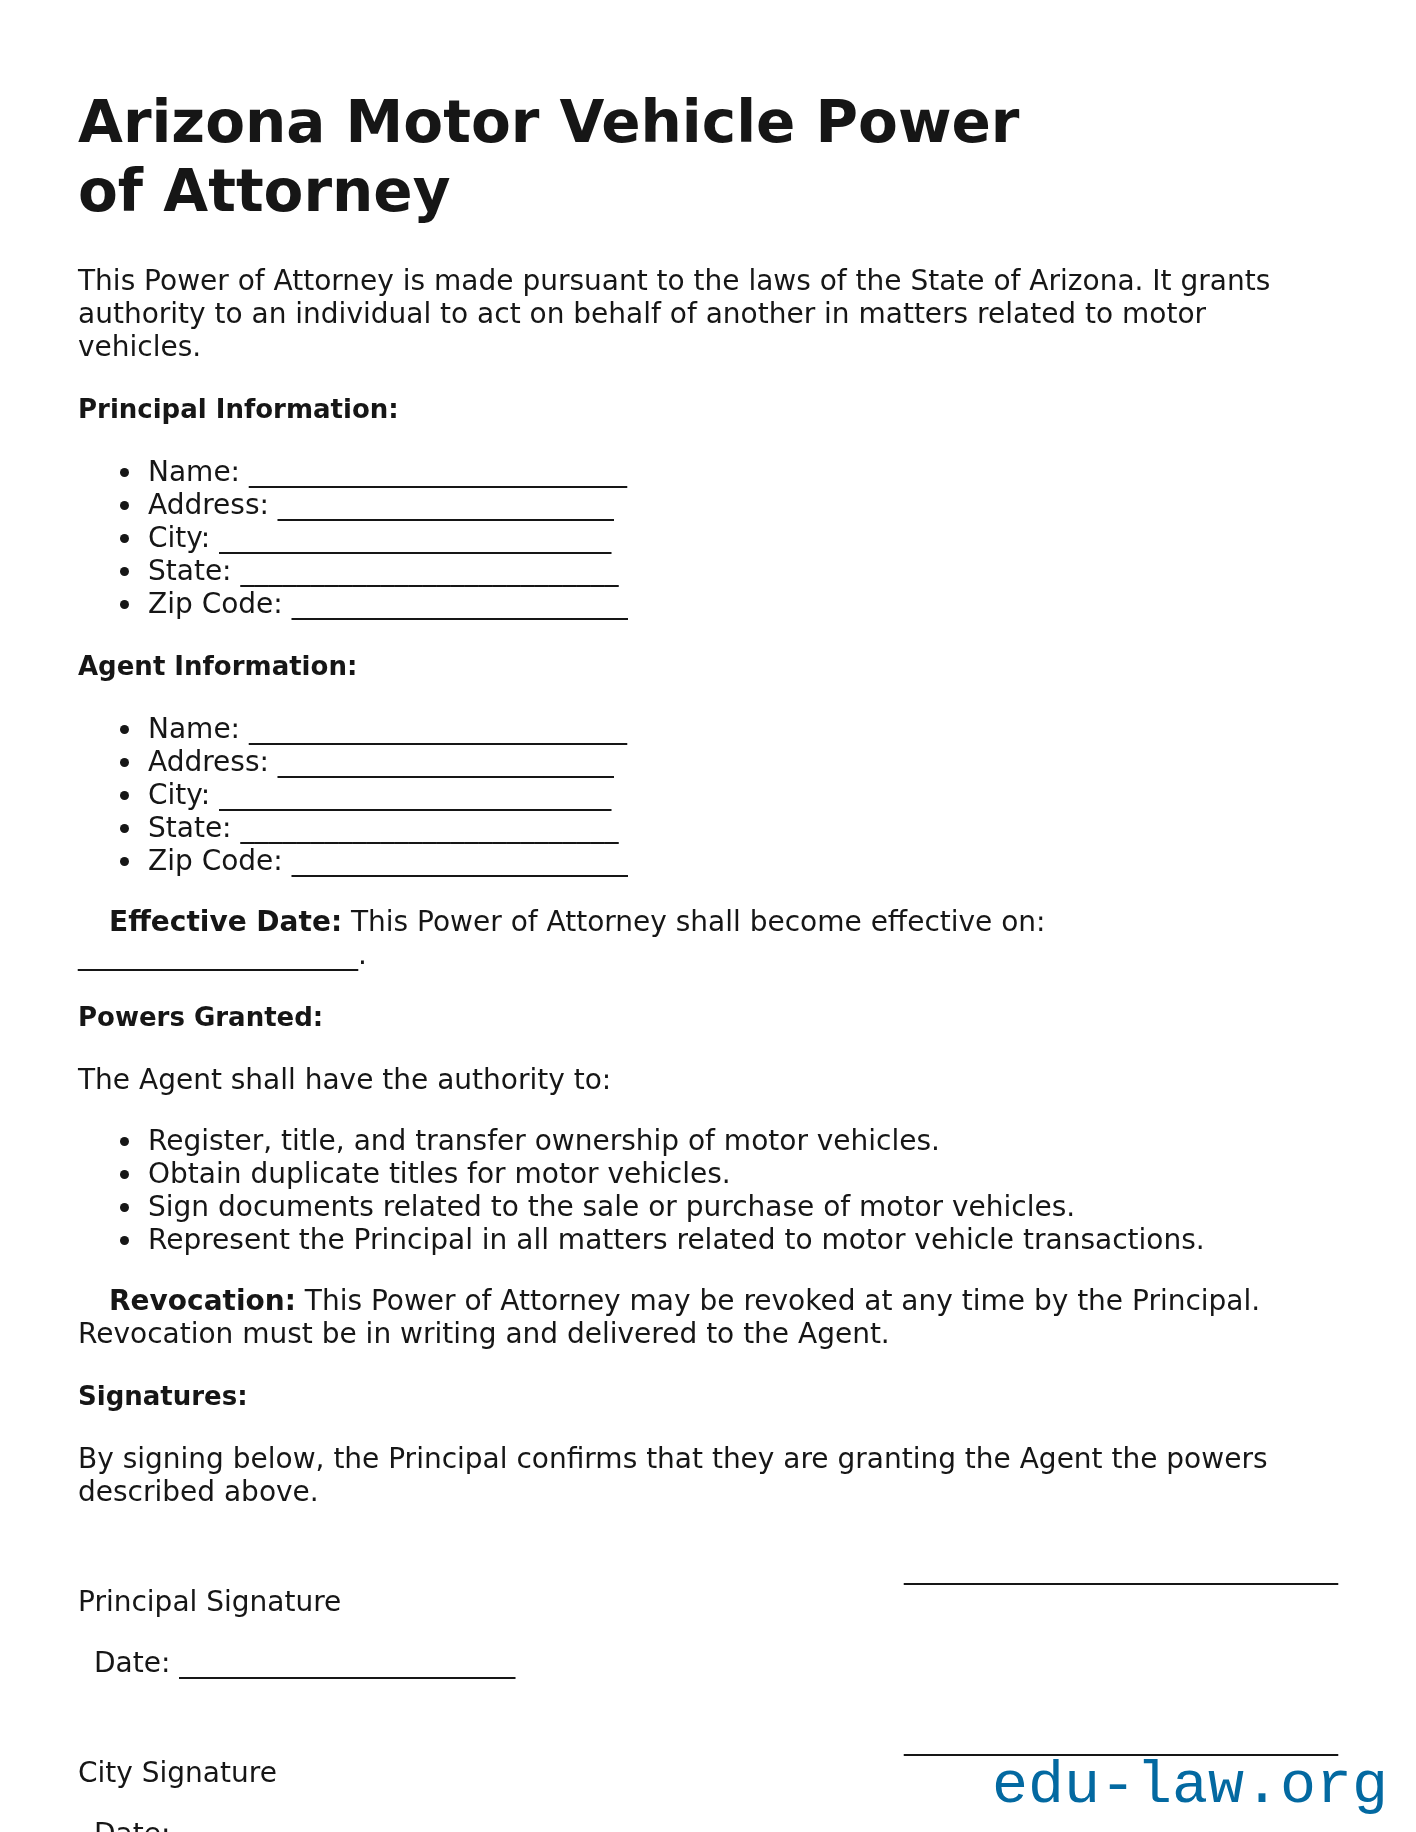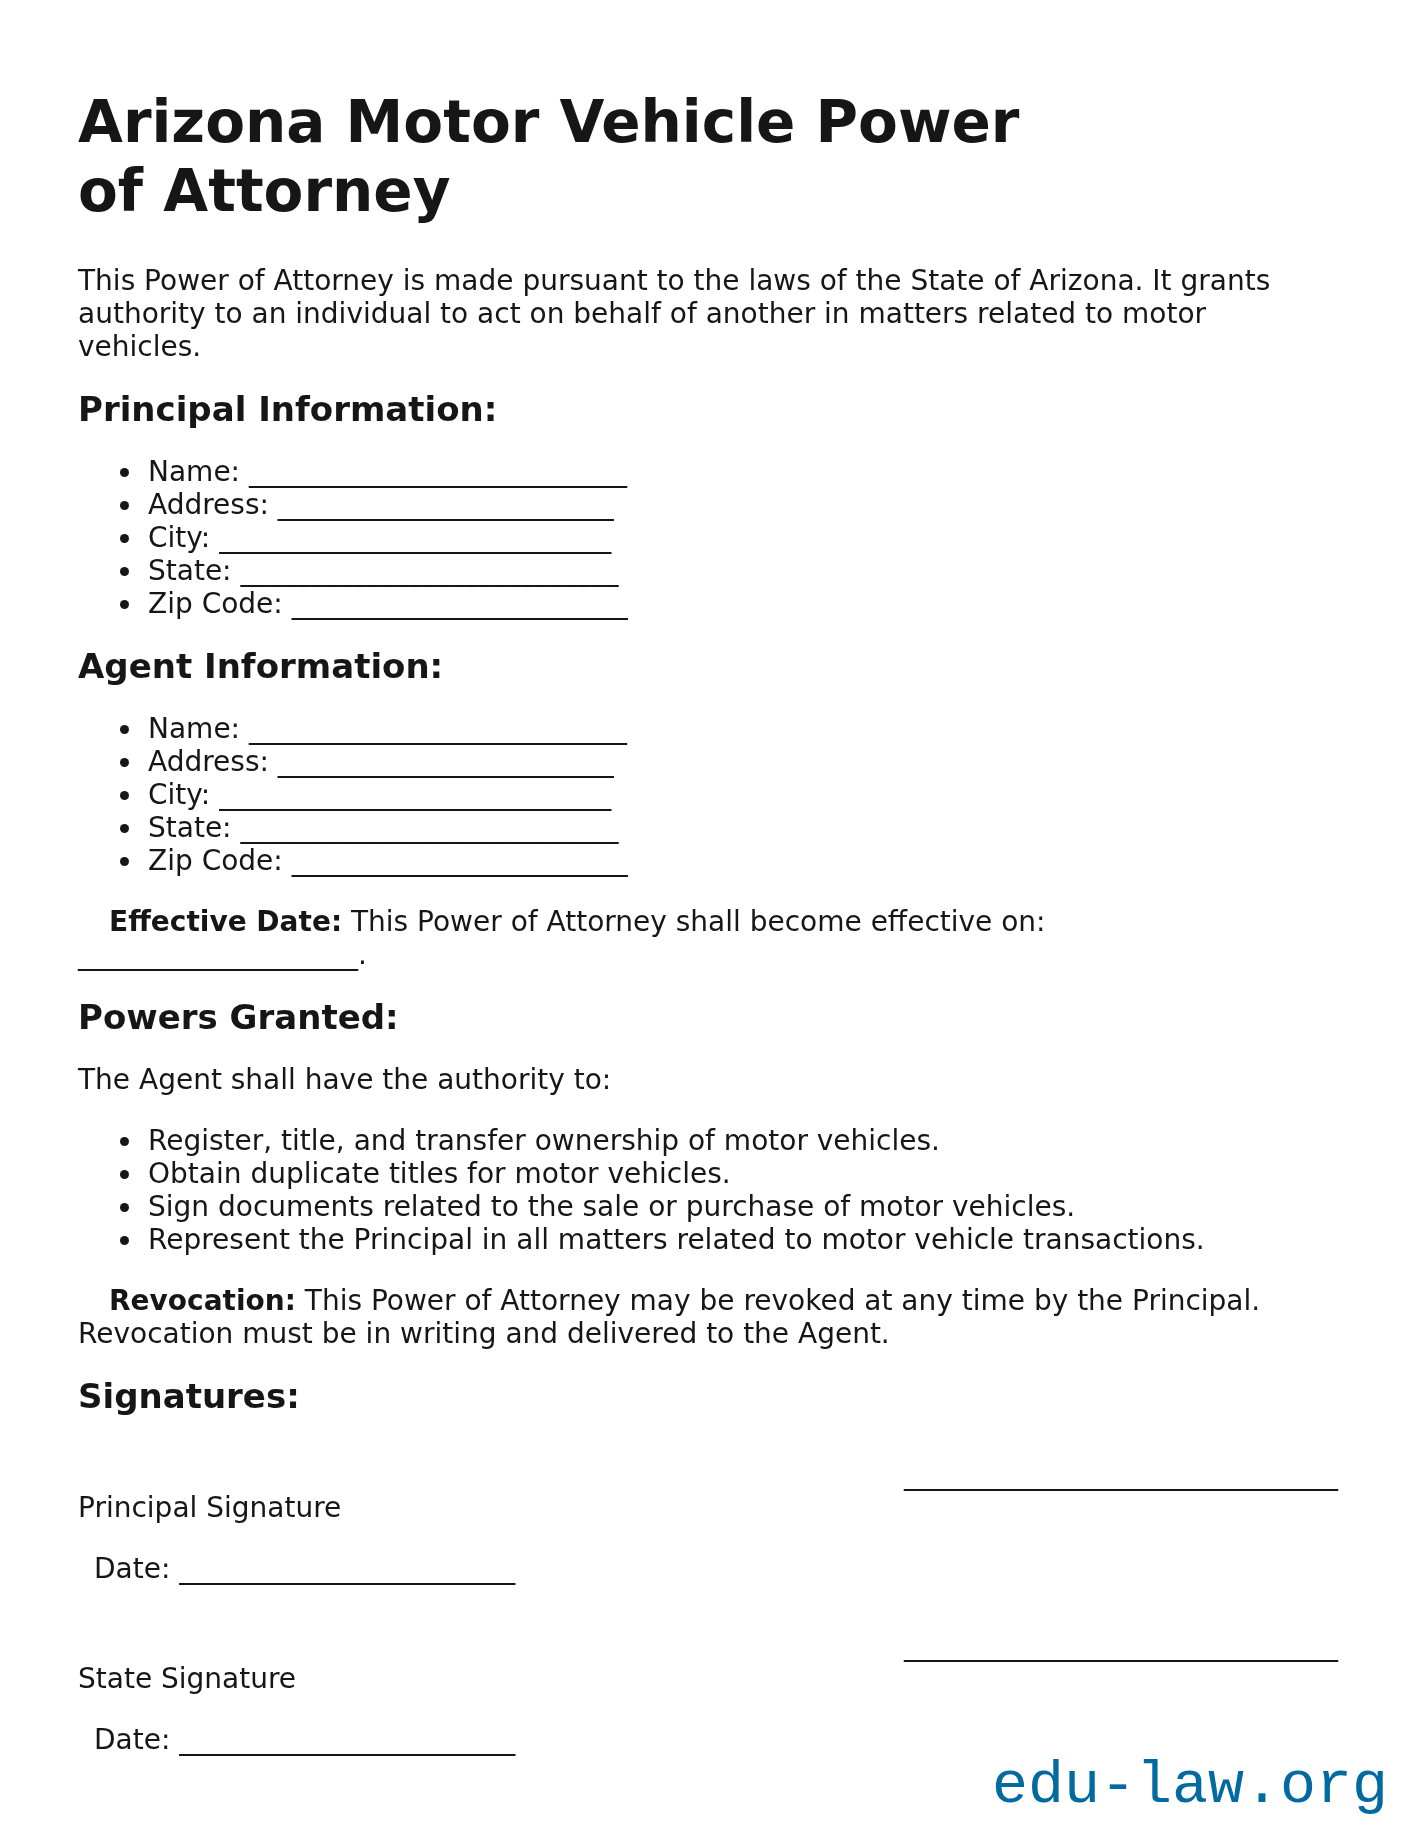--- a/index.html
+++ b/index.html
@@ -20,21 +20,21 @@
     font-size: 58px;
     line-height: 69px;
     font-weight: 700;
     margin: 0 0 38px 0;
     max-width: 1010px;
     letter-spacing: 0;
   }
   p { margin: 28px 0; }
   p.section-heading {
     font-weight: 700;
-    font-size: 34px;
+    font-size: 26px;
     line-height: 36px;
     margin: 24px 0;
   }
   ul.field-list, ul.powers-list {
     margin: 28px 0;
     padding-left: 66px;
     list-style-type: disc;
   }
   ul.field-list li, ul.powers-list li {
     line-height: 33px;
@@ -112,28 +112,29 @@
     <li>Obtain duplicate titles for motor vehicles.</li>
     <li>Sign documents related to the sale or purchase of motor vehicles.</li>
     <li>Represent the Principal in all matters related to motor vehicle transactions.</li>
   </ul>
 
   <p><span class="bold">Revocation:</span>
     <span>This Power of Attorney may be revoked at any time by the Principal. Revocation must be in writing and delivered to the Agent.</span></p>
 
   <p class="section-heading">Signatures:</p>
 
+  <p>By signing below, the Principal confirms that they are granting the Agent the powers described above.</p>
 
   <p class="sig-rule">_______________________________</p>
   <p class="sig-label">Principal Signature</p>
 
   <p class="date-line"><span>Date:</span>
     <span>________________________</span></p>
 
   <p class="sig-rule">_______________________________</p>
-  <p class="sig-label">State Signature</p>
+  <p class="sig-label">City Signature</p>
 
   <p class="date-line"><span>Date:</span>
     <span>________________________</span></p>
 
   <div class="watermark">edu-law.org</div>
 
 </div>
 
 </body></html>

